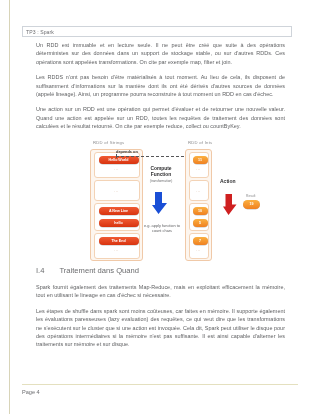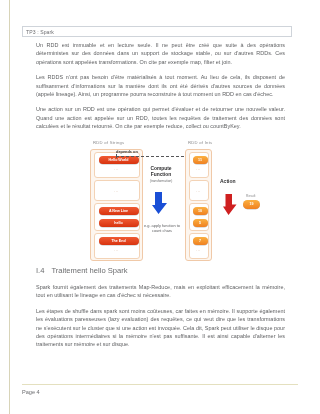--- a/index.html
+++ b/index.html
@@ -232,21 +232,21 @@
 
   
   .section-head {
     position: absolute;
     left: 36px;
     top: 266px;
     font-size: 7.6px;
     color: #6b6c6e;
     white-space: nowrap;
   }
-  .section-head .num { margin-right: 7px; }
+  .section-head .num { margin-right: 15px; }
 
   .content2 {
     position: absolute;
     left: 36px;
     top: 283px;
     width: 249px;
   }
 
   
   .footer-rule {
@@ -342,21 +342,21 @@
 
     <div class="action-label">Action</div>
     <svg class="arrow-red" viewBox="0 0 30 42">
       <polygon points="5,0 18,0 18,21 27,21 11,42 0,25 5,25" fill="#cf2020"></polygon>
     </svg>
     <div class="result-label">Result</div>
     <div class="result-pill">19</div>
   </div>
 
   <div class="section-head">
-    <span class="num">I.4</span><span>Traitement hello Spark</span>
+    <span class="num">I.4</span><span>Traitement dans Quand</span>
   </div>
 
   <div class="content2">
     <p class="para">Spark fournit également des traitements Map-Reduce, mais en exploitant efficacement la mémoire, tout en utilisant le lineage en cas d'échec si nécessaire.</p>
     <p class="para">Les étapes de shuffle dans spark sont moins coûteuses, car faites en mémoire. Il supporte également les évaluations paresseuses (lazy evaluation) des requêtes, ce qui veut dire que les transformations ne s'exécutent sur le cluster que si une action est invoquée. Cela dit, Spark peut utiliser le disque pour des opérations intermédiaires si la mémoire n'est pas suffisante. Il est ainsi capable d'alterner les traitements sur mémoire et sur disque.</p>
   </div>
 
   <div class="footer-rule"></div>
   <div class="footer-text">Page 4</div>
 

